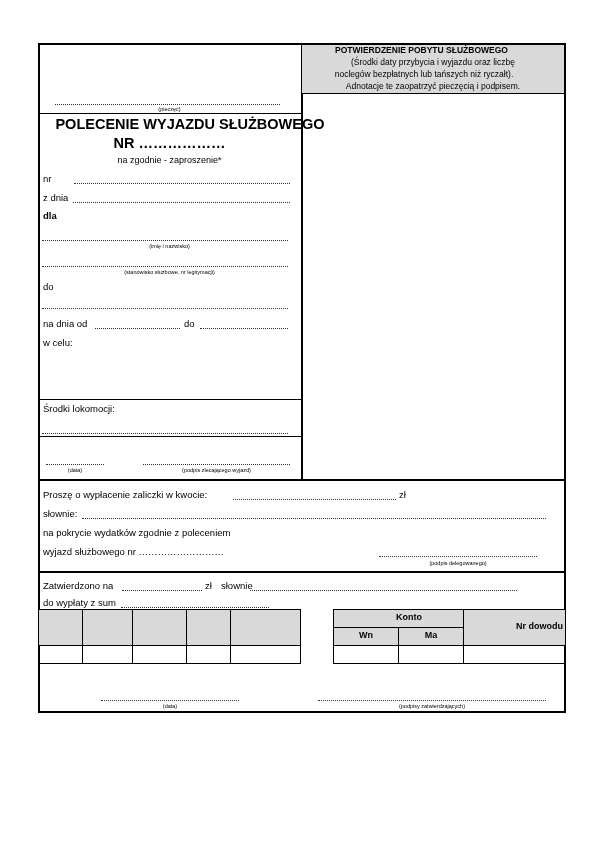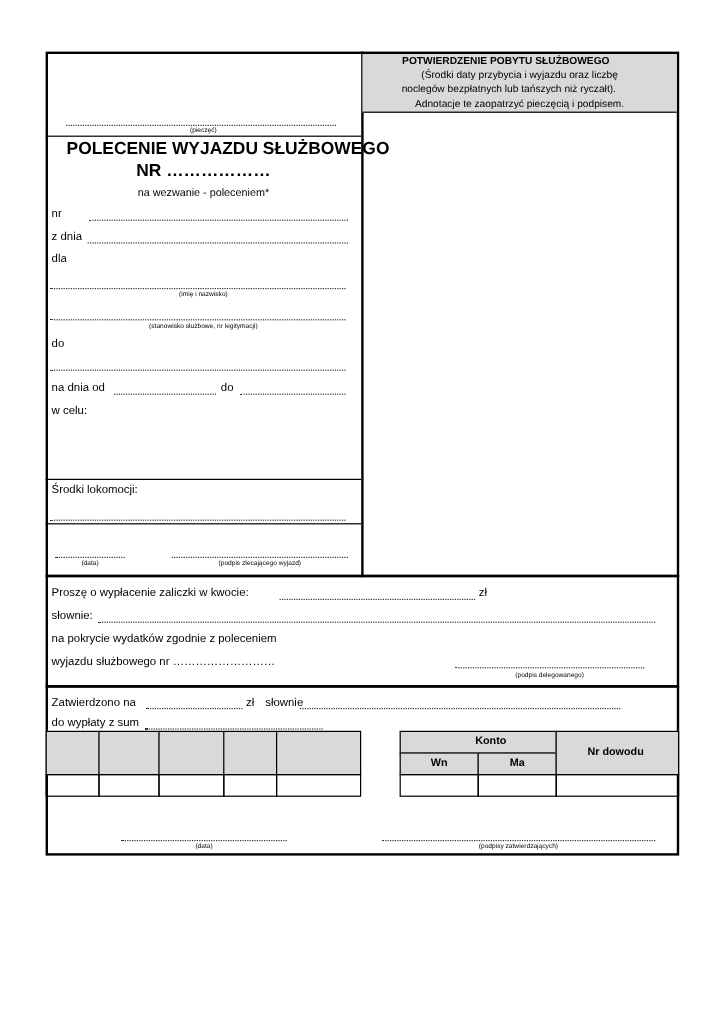--- a/index.html
+++ b/index.html
@@ -21,29 +21,29 @@
 
 <div class="box" style="left:38px;top:43px;width:528px;height:438px;"></div>
 <div class="vline" style="left:301px;top:43px;height:438px;border-left-width:2px;"></div>
 
 <div class="dots" style="left:55px;top:104px;width:225px;"></div>
 <div class="cap" style="left:38px;top:106px;width:263px;">(pieczęć)</div>
 <div class="hline" style="left:38px;top:113px;width:263px;"></div>
 
 <div class="t bold center" style="left:38px;top:116px;width:304px;font-size:14.5px;">POLECENIE WYJAZDU SŁUŻBOWEGO</div>
 <div class="t bold center" style="left:38px;top:135px;width:263px;font-size:14.5px;">NR ………………</div>
-<div class="t center" style="left:38px;top:155px;width:263px;font-size:9px;">na wezwanie -  poleceniem*</div>
+<div class="t center" style="left:38px;top:155px;width:263px;font-size:9px;">na zgodnie -  zaproszenie*</div>
 
 <div class="t" style="left:43px;top:173px;">nr</div>
 <div class="dots" style="left:74px;top:183px;width:216px;"></div>
 
 <div class="t" style="left:43px;top:192px;">z dnia</div>
 <div class="dots" style="left:73px;top:202px;width:217px;"></div>
 
-<div class="t" style="left:43px;top:210px;">dla</div>
+<div class="t" style="left:43px;top:210px;font-weight:bold;">dla</div>
 
 <div class="dots" style="left:42px;top:240px;width:246px;"></div>
 <div class="cap" style="left:38px;top:243px;width:263px;">(imię i nazwisko)</div>
 
 <div class="dots" style="left:42px;top:266px;width:246px;"></div>
 <div class="cap" style="left:38px;top:269px;width:263px;">(stanowisko służbowe, nr legitymacji)</div>
 
 <div class="t" style="left:43px;top:281px;">do</div>
 <div class="dots" style="left:42px;top:308px;width:246px;"></div>
 
@@ -72,21 +72,21 @@
 <div class="t center" style="left:302px;top:81px;width:262px;font-size:8.5px;">Adnotacje te zaopatrzyć pieczęcią i podpisem.</div>
 <div class="abs" style="left:303px;top:95px;width:261px;height:384px;"></div>
 
 <div class="box" style="left:38px;top:479px;width:528px;height:94px;"></div>
 <div class="t" style="left:43px;top:489px;">Proszę o wypłacenie zaliczki w kwocie:</div>
 <div class="dots" style="left:233px;top:499px;width:163px;"></div>
 <div class="t" style="left:399px;top:489px;">zł</div>
 <div class="t" style="left:43px;top:508px;">słownie:</div>
 <div class="dots" style="left:82px;top:518px;width:464px;"></div>
 <div class="t" style="left:43px;top:527px;">na pokrycie wydatków zgodnie z poleceniem</div>
-<div class="t" style="left:43px;top:546px;">wyjazdu służbowego nr ………………………</div>
+<div class="t" style="left:43px;top:546px;">wyjazd służbowego nr ………………………</div>
 <div class="dots" style="left:379px;top:556px;width:158px;"></div>
 <div class="cap" style="left:379px;top:560px;width:158px;">(podpis delegowanego)</div>
 
 <div class="box" style="left:38px;top:571px;width:528px;height:142px;"></div>
 <div class="t" style="left:43px;top:580px;">Zatwierdzono na</div>
 <div class="dots" style="left:122px;top:590px;width:80px;"></div>
 <div class="t" style="left:205px;top:580px;">zł</div>
 <div class="t" style="left:221px;top:580px;">słownie</div>
 <div class="dots" style="left:250px;top:590px;width:267px;"></div>
 <div class="t" style="left:43px;top:597px;">do wypłaty z sum</div>
@@ -103,21 +103,21 @@
 <div class="cell" style="left:186px;top:645px;width:45px;height:19px;"></div>
 <div class="cell" style="left:230px;top:645px;width:71px;height:19px;"></div>
 
 <div class="cell gray" style="left:333px;top:609px;width:131px;height:19px;"></div>
 <div class="t bold center" style="left:333px;top:612px;width:152px;font-size:9px;">Konto</div>
 <div class="cell gray" style="left:333px;top:627px;width:66px;height:19px;"></div>
 <div class="t bold center" style="left:333px;top:630px;width:66px;font-size:9px;">Wn</div>
 <div class="cell gray" style="left:398px;top:627px;width:66px;height:19px;"></div>
 <div class="t bold center" style="left:398px;top:630px;width:66px;font-size:9px;">Ma</div>
 <div class="cell gray" style="left:463px;top:609px;width:103px;height:37px;"></div>
-<div class="t bold center" style="left:463px;top:621px;width:100px;font-size:9px;">Nr dowodu</div>
+<div class="t bold center" style="left:463px;top:621px;width:100px;font-size:9px;text-align:right;">Nr dowodu</div>
 <div class="cell" style="left:333px;top:645px;width:66px;height:19px;"></div>
 <div class="cell" style="left:398px;top:645px;width:66px;height:19px;"></div>
 <div class="cell" style="left:463px;top:645px;width:103px;height:19px;"></div>
 
 <div class="dots" style="left:101px;top:700px;width:138px;"></div>
 <div class="cap" style="left:101px;top:703px;width:138px;">(data)</div>
 <div class="dots" style="left:318px;top:700px;width:228px;"></div>
 <div class="cap" style="left:318px;top:703px;width:228px;">(podpisy zatwierdzających)</div>
 
 </body></html>

